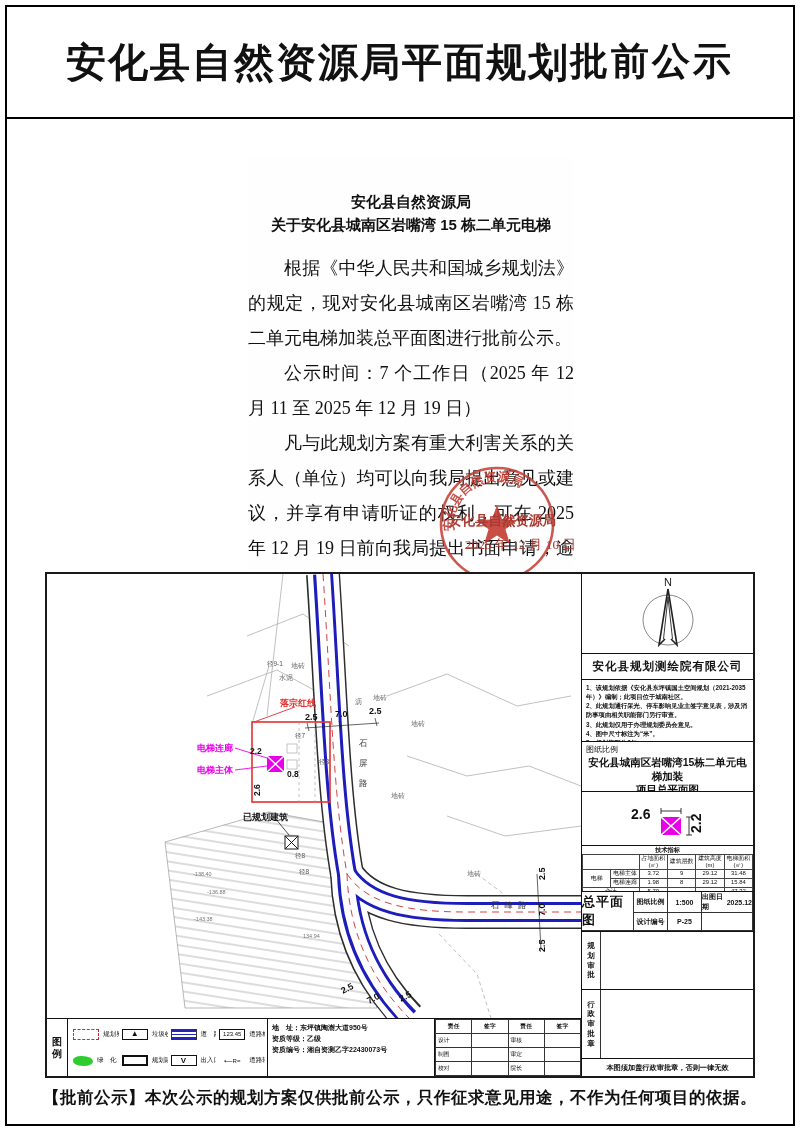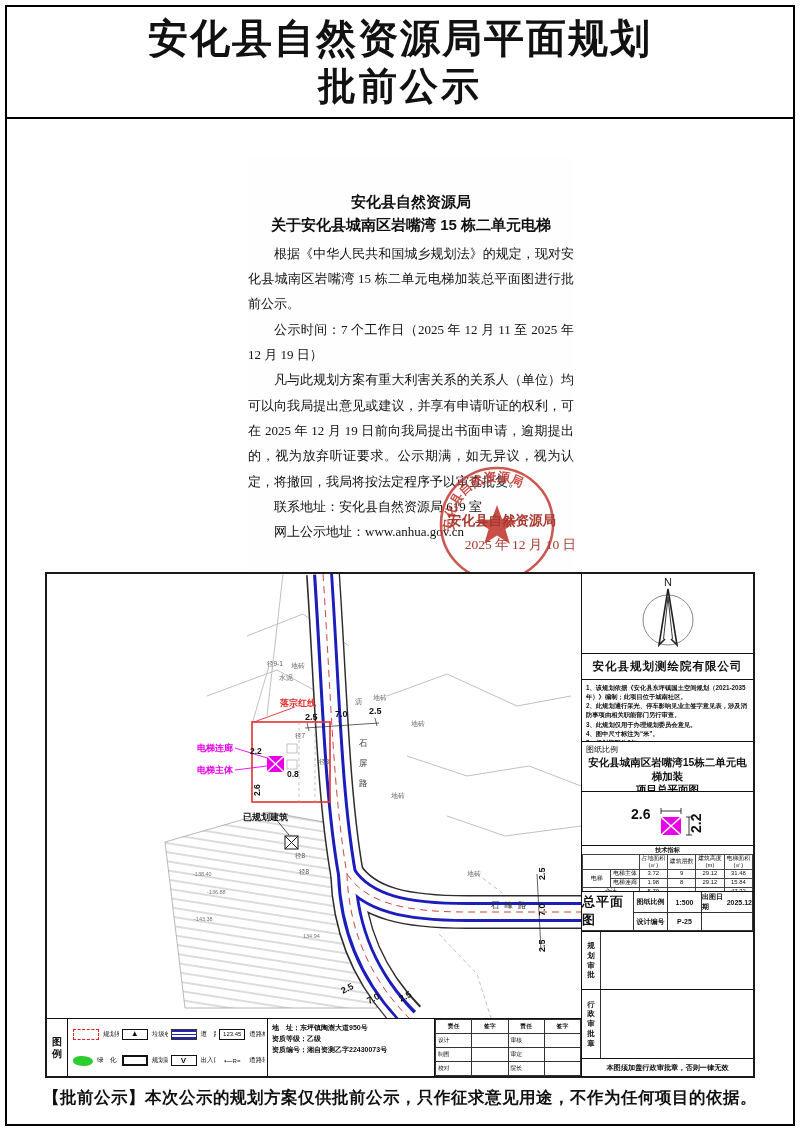--- a/index.html
+++ b/index.html
@@ -1,28 +1,28 @@
 <!DOCTYPE html>
 <html><head>
 <meta charset="utf-8">
 <style>
   html,body{margin:0;padding:0;background:#fff;}
   body{width:800px;height:1131px;position:relative;overflow:hidden;
        font-family:"Liberation Sans",sans-serif;color:#111;}
   .frame{position:absolute;left:5px;top:5px;right:5px;bottom:5px;border:2.5px solid #000;}
   
   .title-box{position:absolute;left:5px;top:5px;right:5px;height:110px;border:2.5px solid #000;
-             display:flex;flex-direction:column;align-items:center;justify-content:center;background:#fff;}
+             display:flex;flex-direction:row;align-items:center;justify-content:center;background:#fff;}
   .title-box .t1{font-size:40px;font-weight:bold;letter-spacing:2px;line-height:1.25;}
   .title-box .t2{font-size:38px;font-weight:bold;letter-spacing:3px;line-height:1.25;}
   
   .doc{position:absolute;left:248px;top:158px;width:326px;height:412px;background:#fefefe;}
   .doc .head{margin-top:32px;text-align:center;font-weight:bold;font-size:15px;line-height:1.55;
              font-family:"Liberation Sans",sans-serif;}
-  .doc .body{margin-top:4px;font-family:"Liberation Serif",serif;font-size:13px;line-height:1.95;}
+  .doc .body{margin-top:14px;font-family:"Liberation Serif",serif;font-size:18px;line-height:1.95;}
   .doc .body p{margin:0;text-indent:2em;text-align:justify;}
   .stamp{position:absolute;left:186px;top:303px;width:126px;height:126px;}
   .stamp-line{position:absolute;color:#a83a32;font-family:"Liberation Serif",serif;}
   .stamp-l1{left:188px;top:352px;width:132px;text-align:center;font-size:13.5px;font-weight:bold;}
   .stamp-l2{left:176px;top:376px;width:140px;text-align:center;font-size:13.5px;}
   
   .sheet{position:absolute;left:45px;top:572px;width:710px;height:506px;border:2px solid #1a1a1a;
          display:flex;background:#fff;box-sizing:border-box;}
   .map-col{flex:1;display:flex;flex-direction:column;min-width:0;}
   .map{flex:1;position:relative;}

